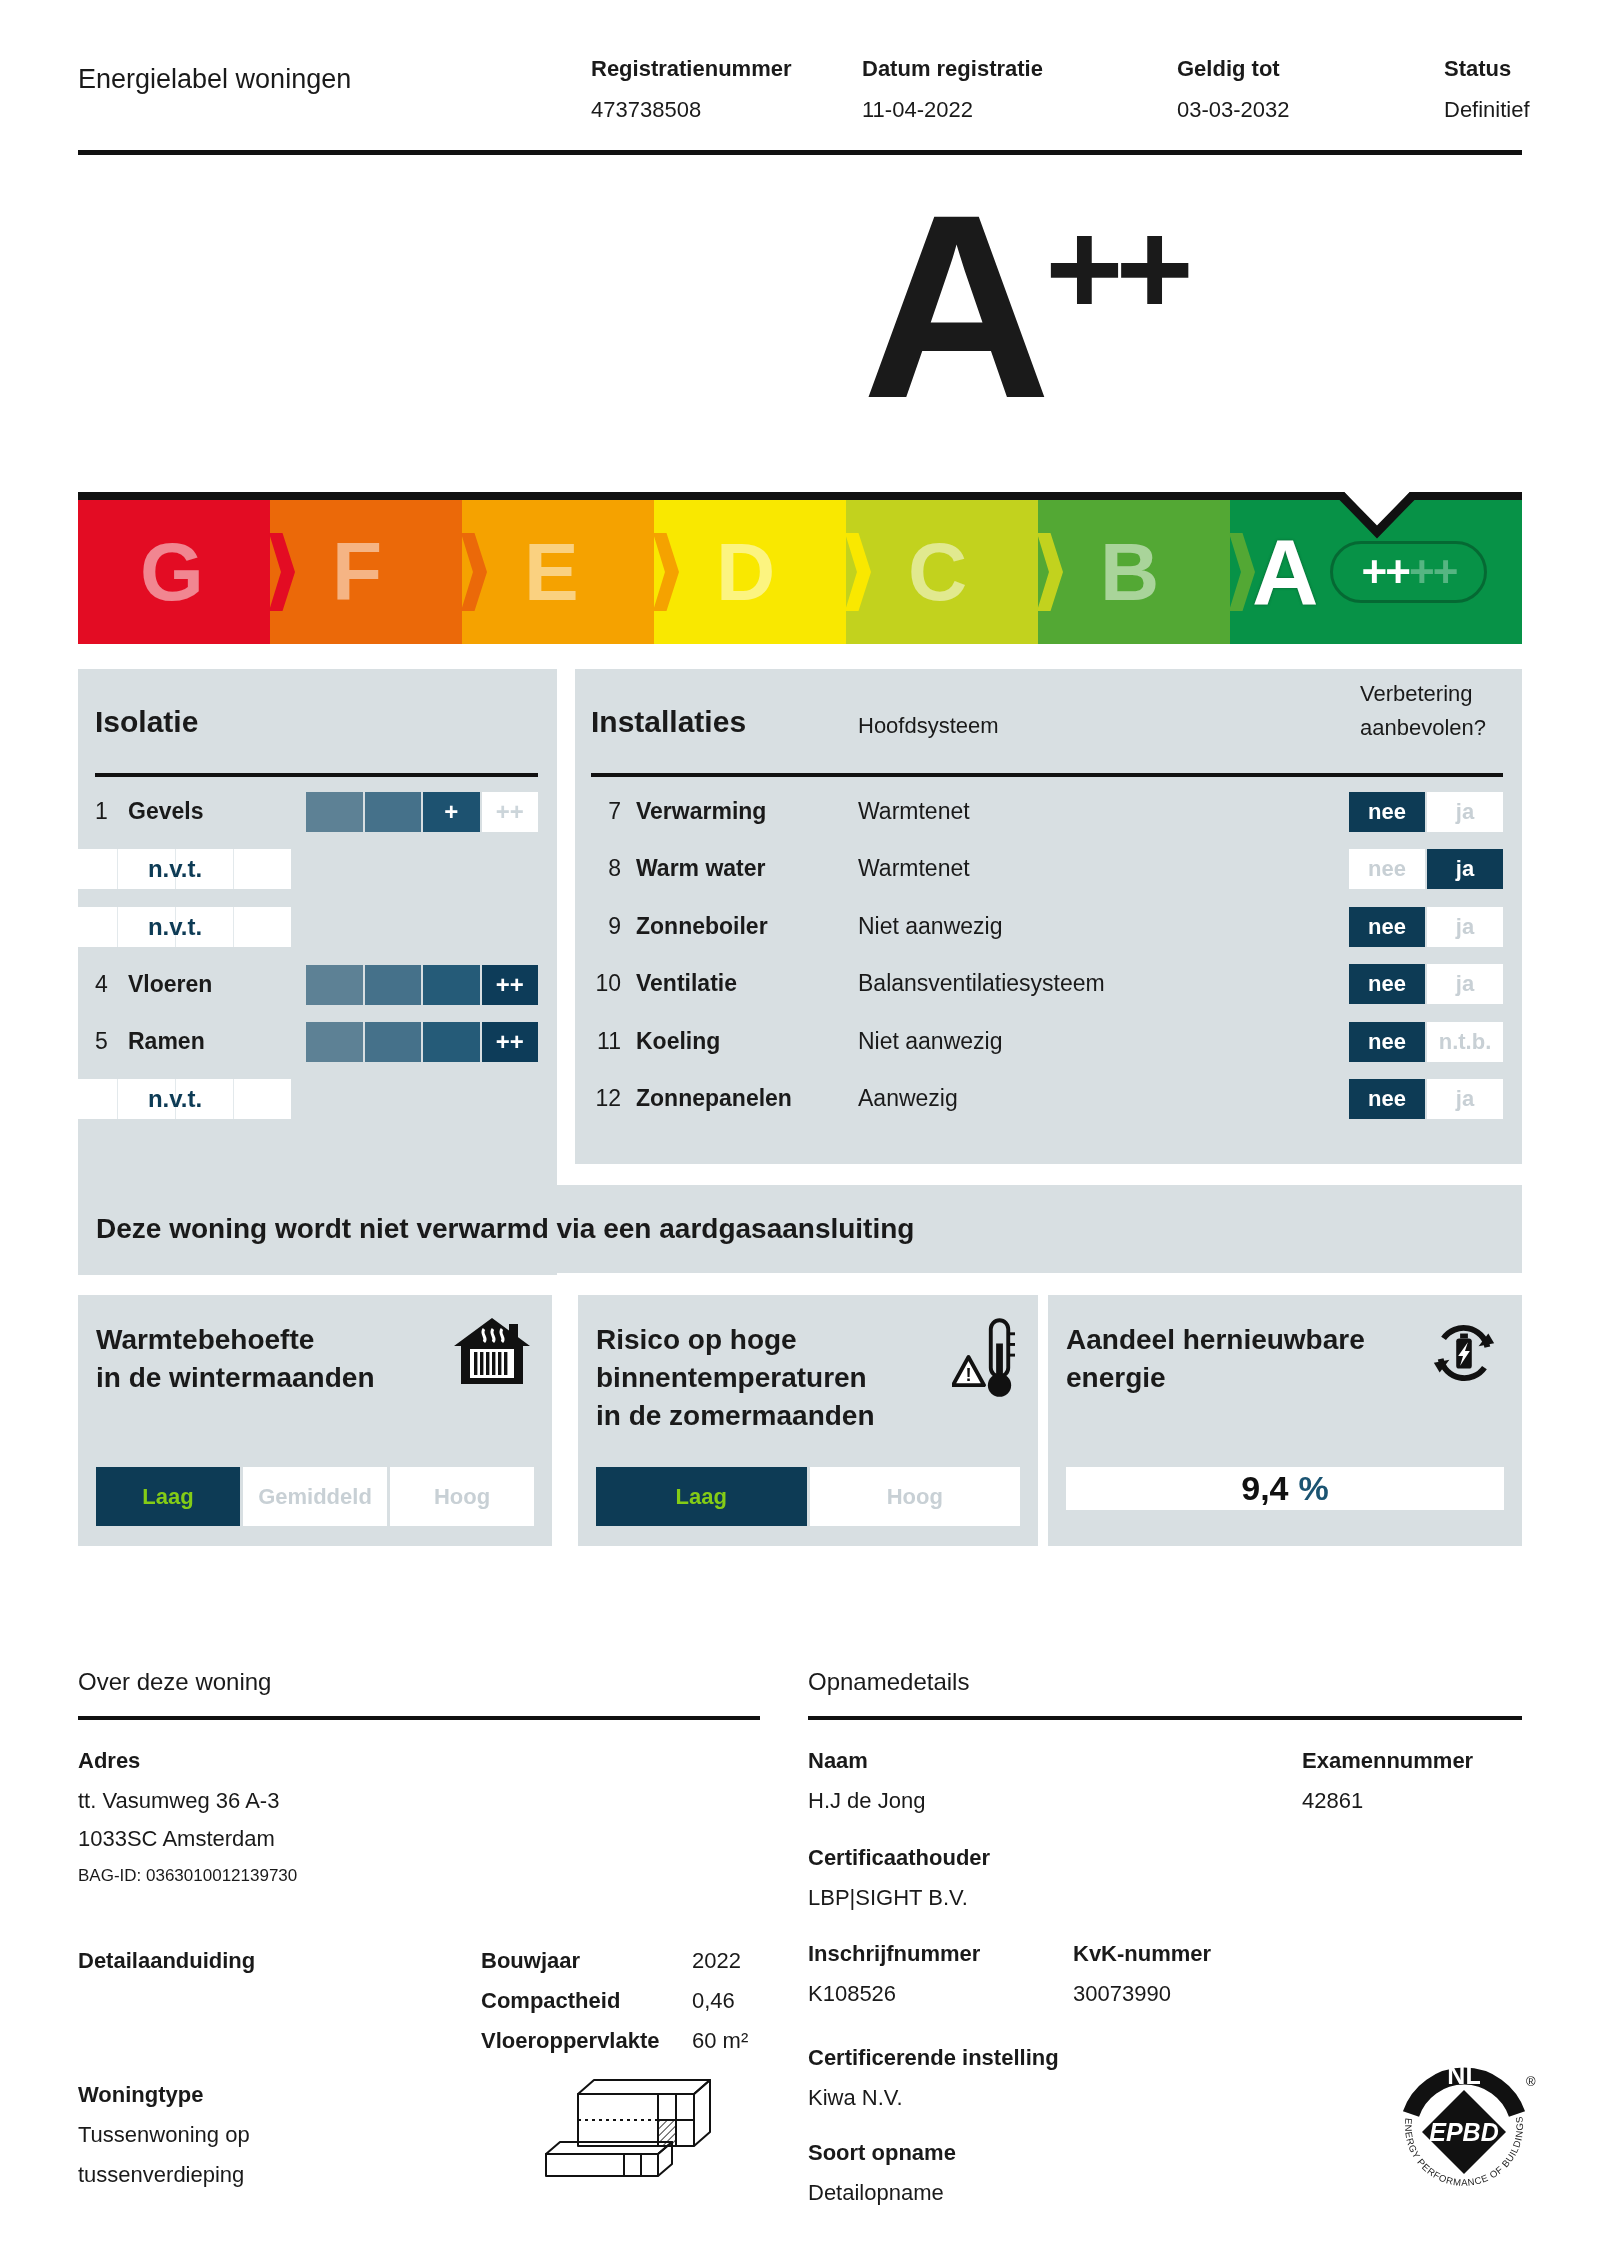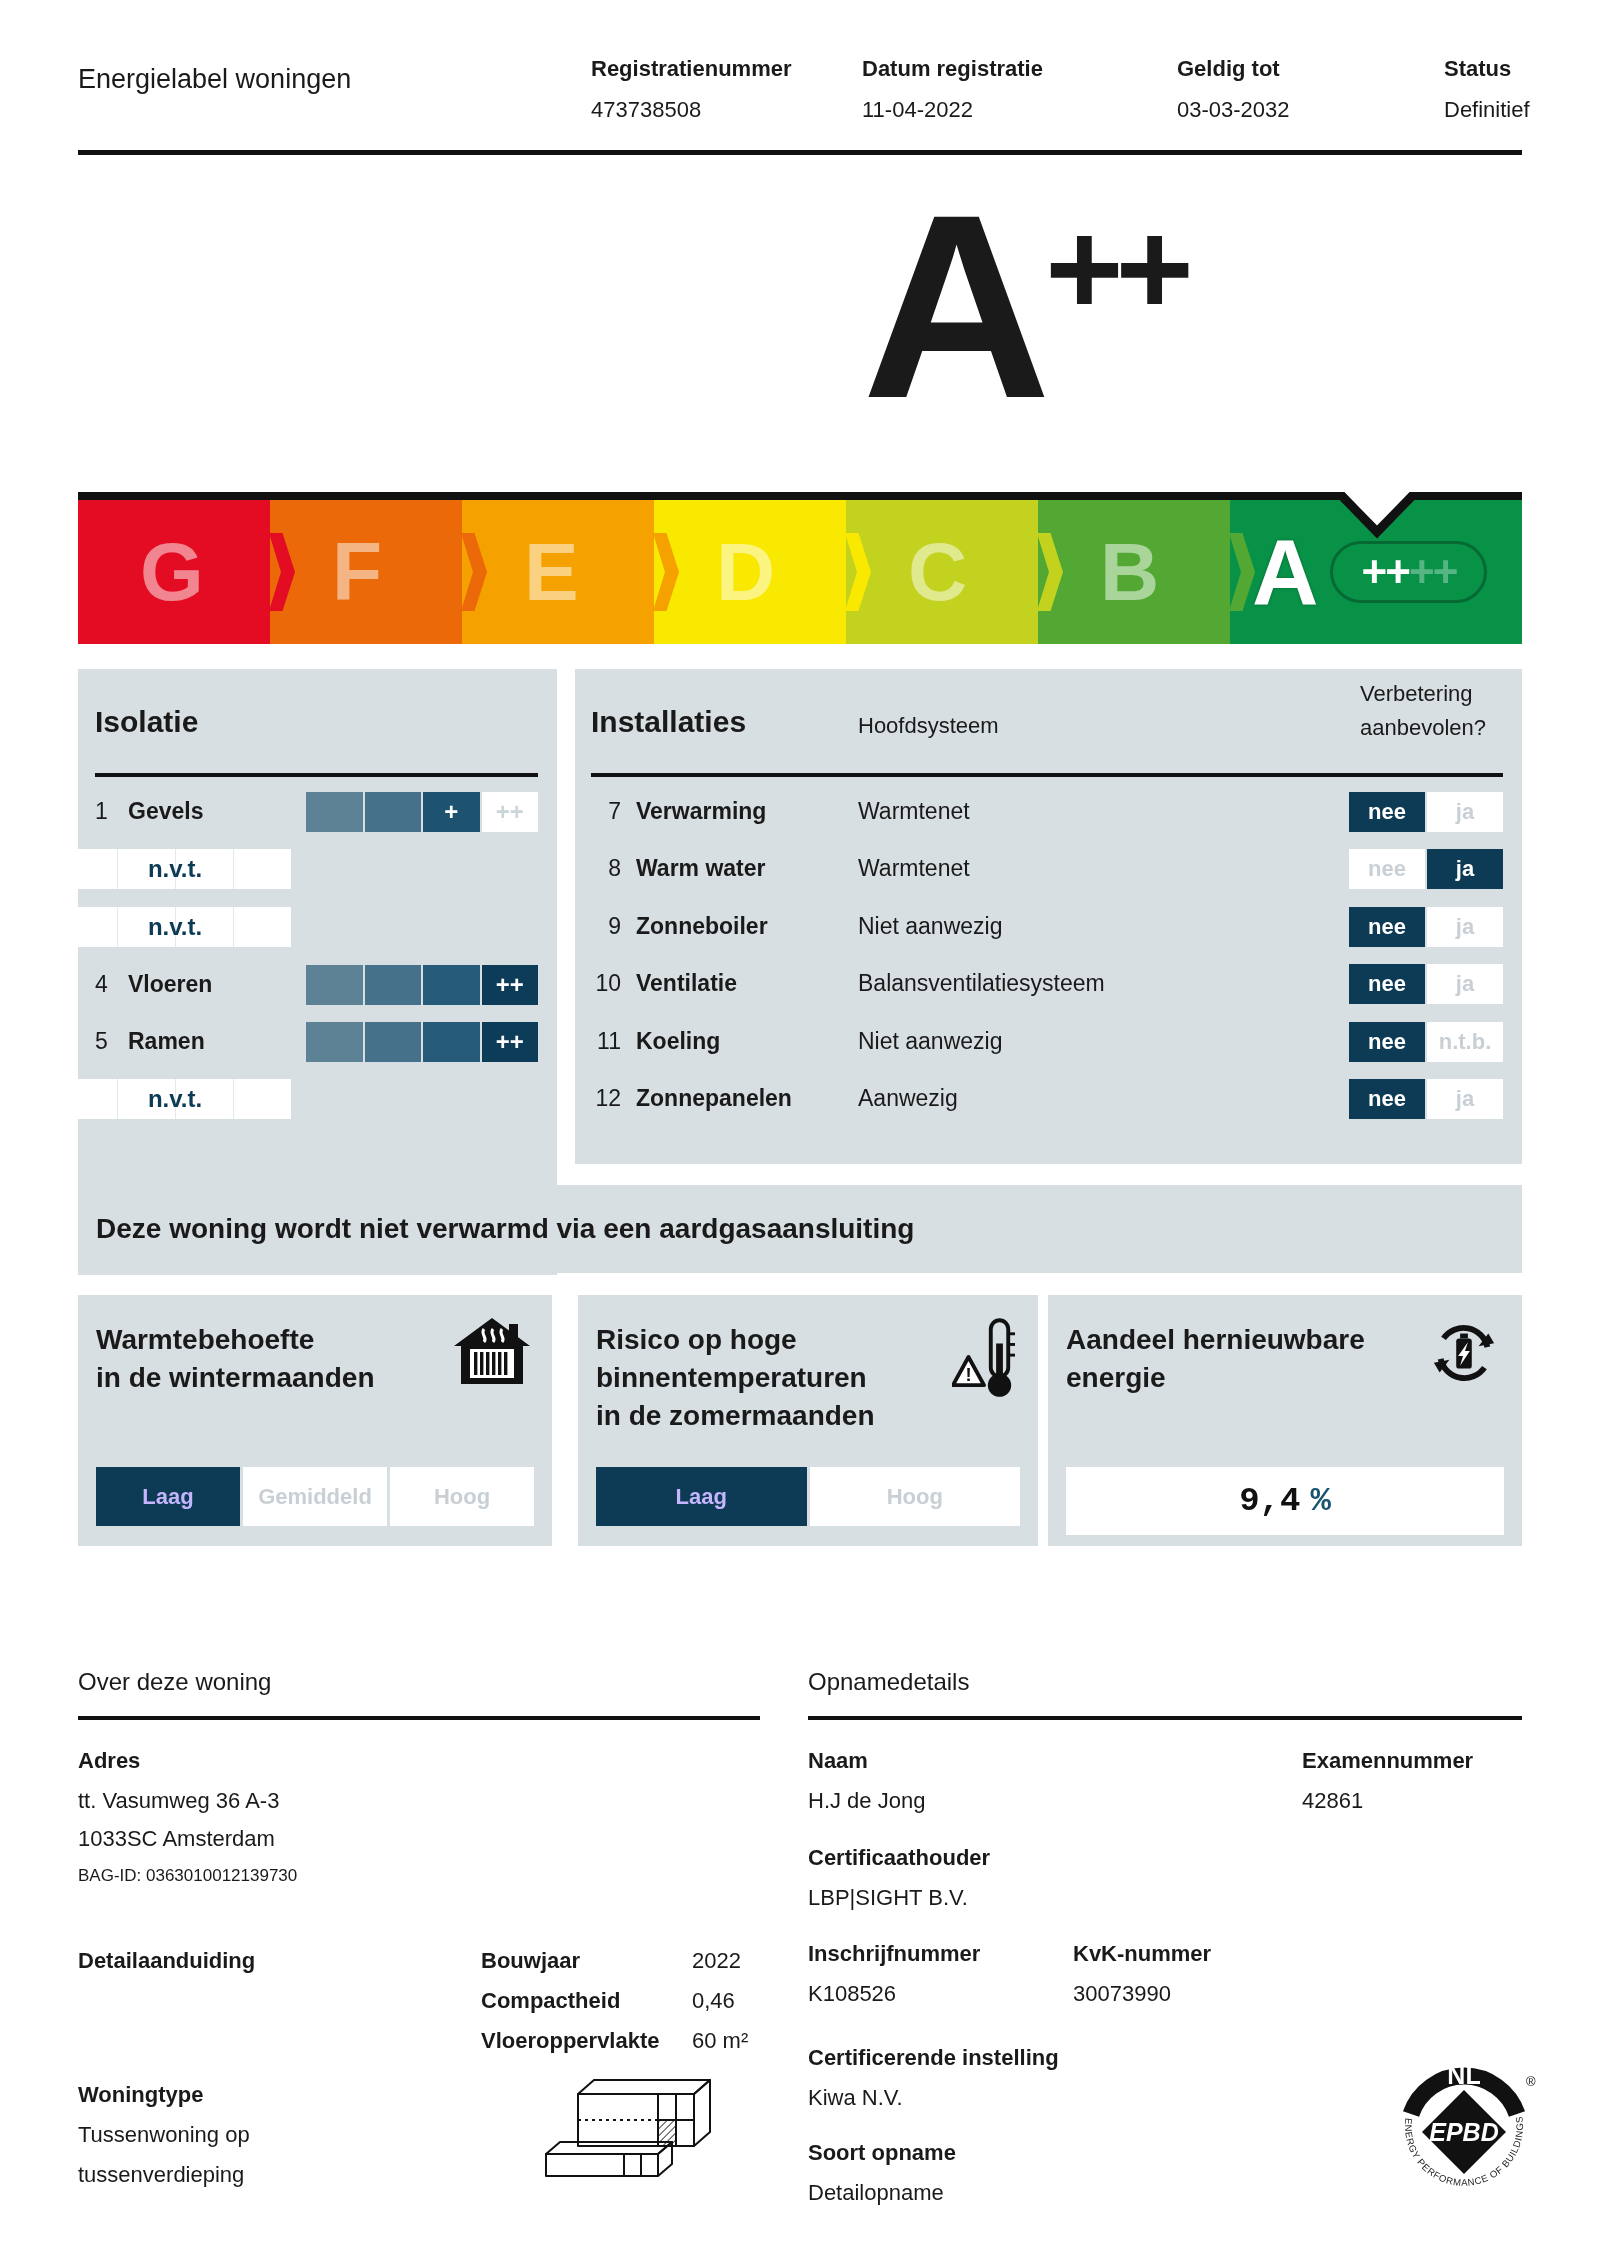--- a/index.html
+++ b/index.html
@@ -81,24 +81,24 @@
   #blue-banner span{font-size:22px;font-weight:bold;color:#fff;margin-left:18px;}
   
   .sum-panel{top:1295px;height:251px;}
   #sum1{left:78px;width:474px;}
   #sum2{left:570px;width:460px;margin-left:8px;}
   #sum3{left:1048px;width:474px;}
   .sum-title{position:absolute;left:18px;top:26px;font-size:28px;font-weight:bold;line-height:38px;}
   .sum-icon{position:absolute;right:22px;top:22px;}
   .sum-btns{position:absolute;left:18px;right:18px;top:172px;height:59px;display:flex;gap:3px;}
   .sbtn{flex:1;display:flex;align-items:center;justify-content:center;font-size:22px;font-weight:bold;}
-  .sbtn.on{background:#0d3b55;color:#c4b5fd;}
+  .sbtn.on{background:#0d3b55;color:#84cc16;}
   .sbtn.off{background:#fff;color:#c8d0d5;}
-  .value-bar{position:absolute;left:18px;right:18px;top:172px;height:68px;background:#fff;
-      display:flex;align-items:center;justify-content:center;font-family:Liberation Mono, monospace;}
+  .value-bar{position:absolute;left:18px;right:18px;top:172px;height:43px;background:#fff;
+      display:flex;align-items:center;justify-content:center;}
   .value-num{font-size:34px;font-weight:bold;color:#111;}
   .value-unit{font-size:34px;font-weight:bold;color:#1b5472;margin-left:10px;}
   
   .sec-title{font-size:24px;font-weight:normal;}
   .lbl{font-size:22px;font-weight:bold;}
   .val{font-size:22px;}
   .small{font-size:17px;}
 </style>
 </head>
 <body>

